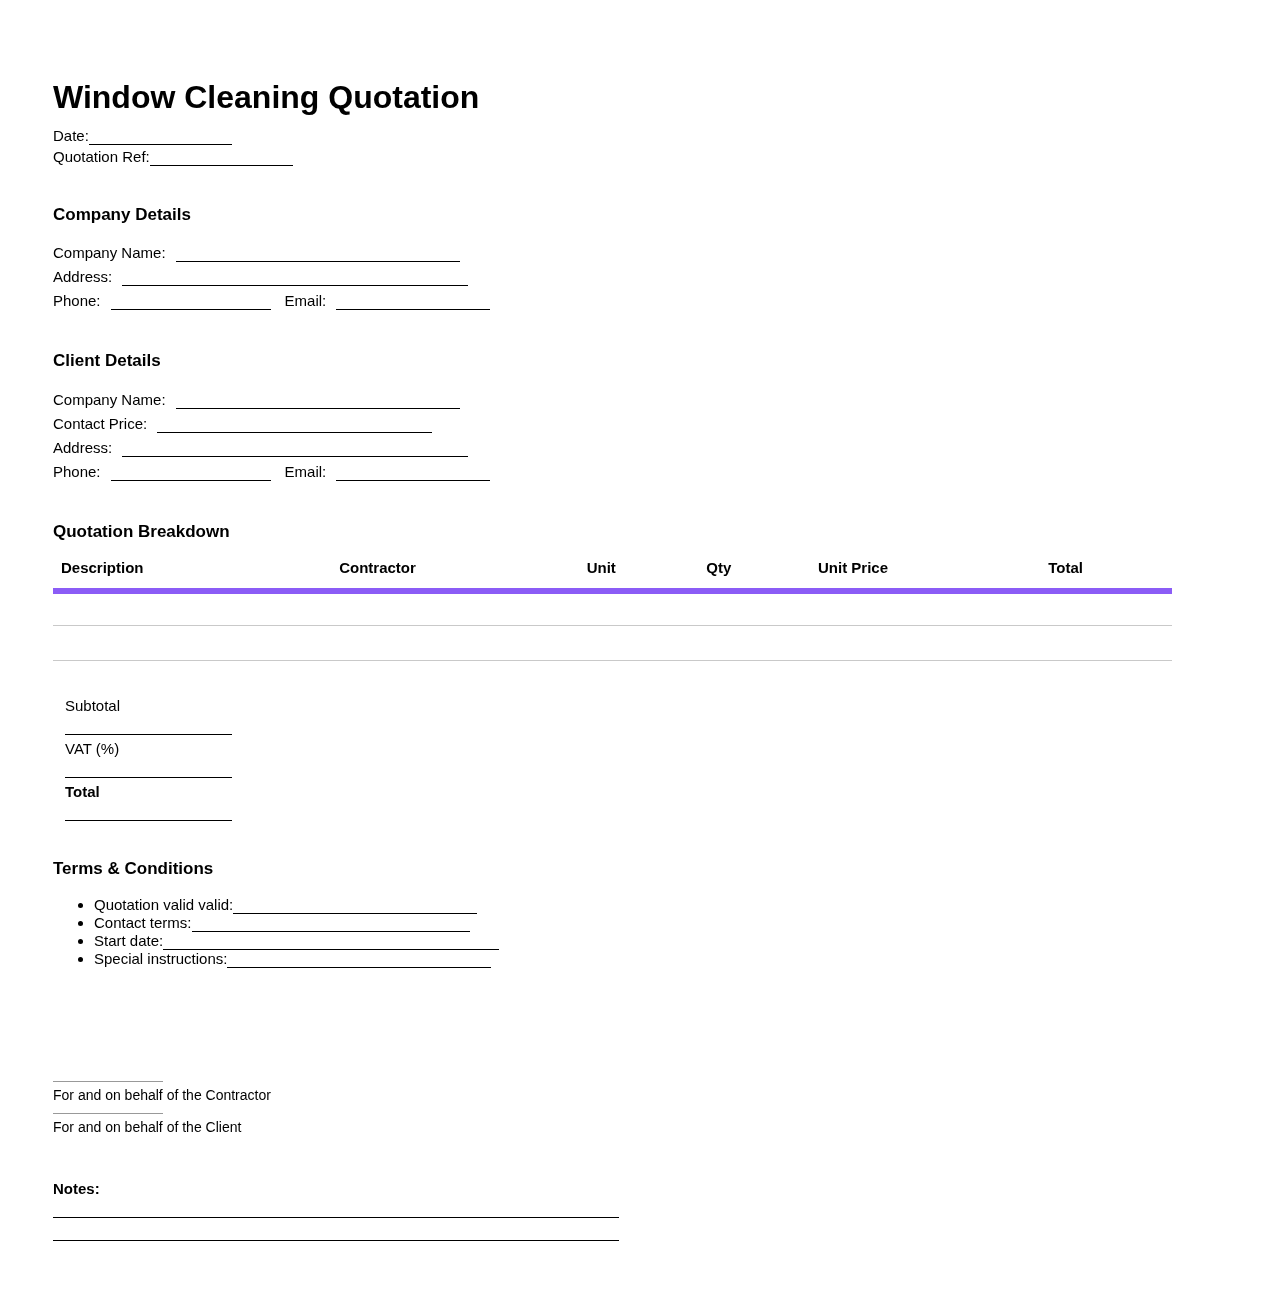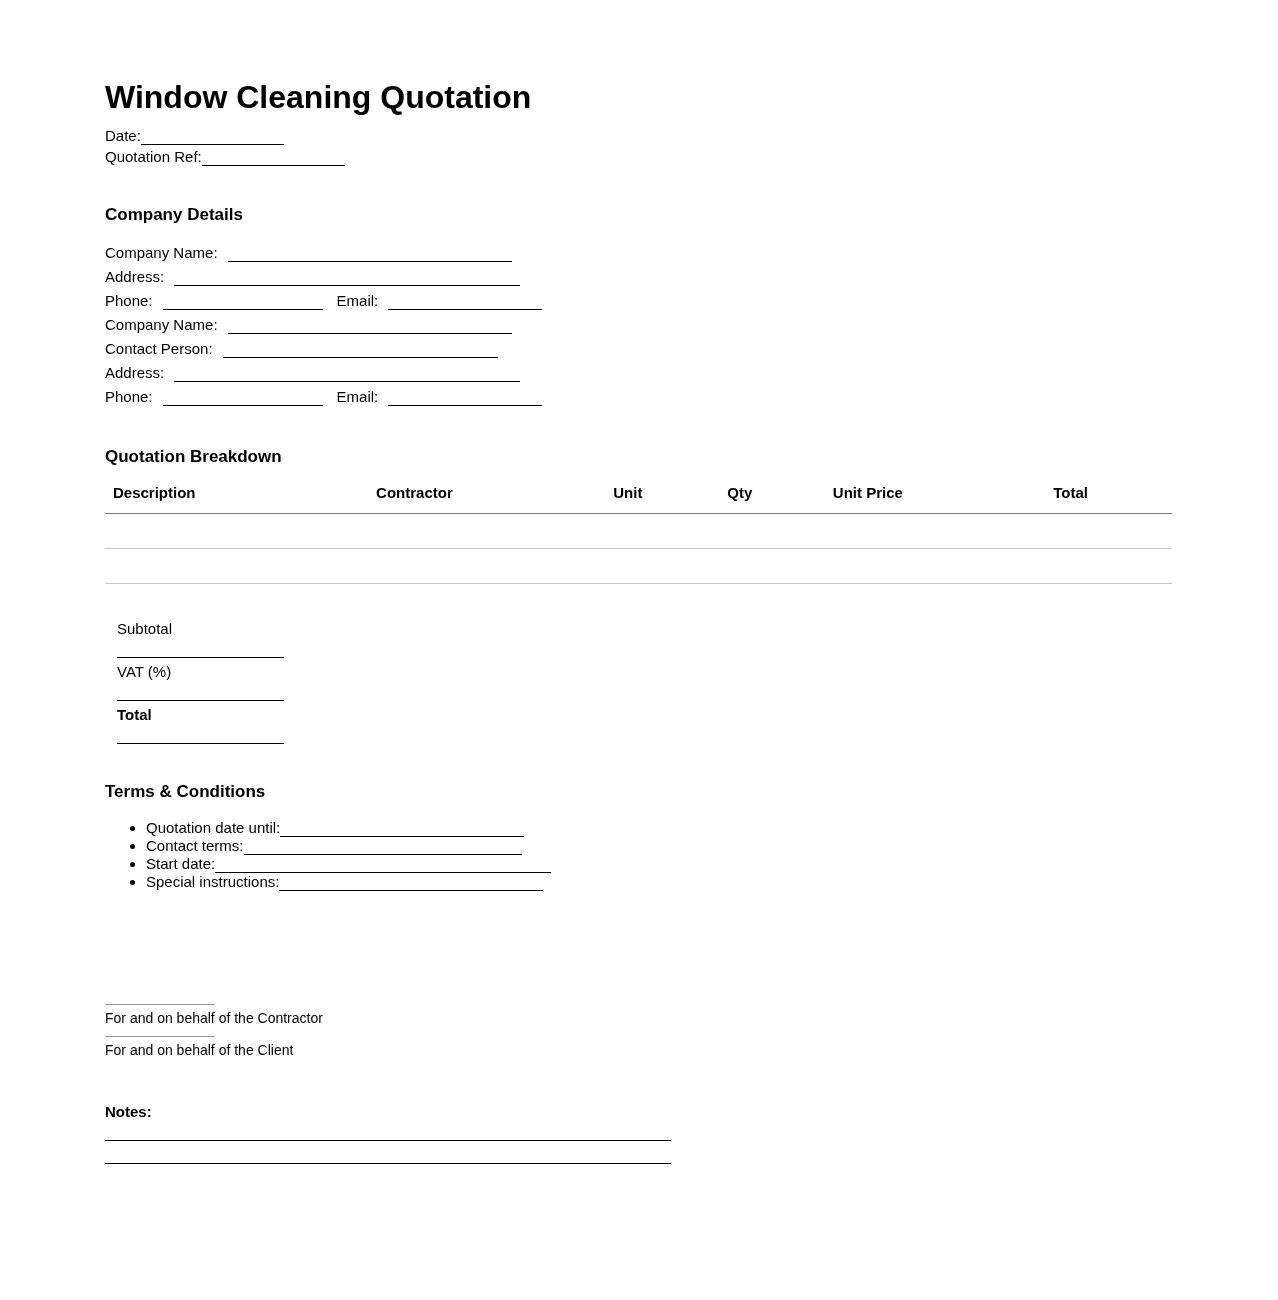--- a/index.html
+++ b/index.html
@@ -7,21 +7,21 @@
   body {
     width: 1278px;
     height: 1300px;
     font-family: "Liberation Sans", "DejaVu Sans", sans-serif;
     color: #000000;
     overflow: hidden;
   }
   .page {
     width: 1278px;
     height: 1300px;
-    padding: 79px 106px 0 105px;
+    padding: 79px 106px 0 53px;
     border-radius: 25px;
   }
   h1.doc-title {
     font-size: 32px;
     font-weight: bold;
     line-height: 1.15;
     margin: 0 0 9px 0;
     letter-spacing: 0;
   }
   .meta-line {
@@ -56,21 +56,21 @@
     font-size: 15px;
     font-weight: bold;
     text-align: center;
     padding: 0 0 12px 0;
   }
   table.breakdown-table th.col-desc {
     text-align: left;
     padding-left: 8px;
   }
   table.breakdown-table thead th {
-    border-bottom: 1px solid #8b5cf6;
+    border-bottom: 6px solid #8b5cf6;
   }
   table.breakdown-table tbody td {
     height: 35px;
     border-bottom: 1px solid #c9c9c9;
   }
   
   .totals { margin-top: 31px; padding-left: 12px; }
   .totals-row {
     font-size: 15px;
     line-height: 28px;
@@ -134,25 +134,26 @@
   <div class="field-line">
     <span>Company Name:</span><span class="gap"></span><span class="bl" style="width:284px"></span>
   </div>
   <div class="field-line">
     <span>Address:</span><span class="gap"></span><span class="bl" style="width:346px"></span>
   </div>
   <div class="field-line">
     <span>Phone:</span><span class="gap"></span><span class="bl" style="width:160px"></span><span class="gap" style="width:14px"></span><span>Email:</span><span class="gap"></span><span class="bl" style="width:154px"></span>
   </div>
 
+  <h2 class="section-heading">Client Details</h2>
   <div class="field-line">
     <span>Company Name:</span><span class="gap"></span><span class="bl" style="width:284px"></span>
   </div>
   <div class="field-line">
-    <span>Contact Person:</span><span class="gap"></span><span class="bl" style="width:275px"></span>
+    <span>Contact Price:</span><span class="gap"></span><span class="bl" style="width:275px"></span>
   </div>
   <div class="field-line">
     <span>Address:</span><span class="gap"></span><span class="bl" style="width:346px"></span>
   </div>
   <div class="field-line">
     <span>Phone:</span><span class="gap"></span><span class="bl" style="width:160px"></span><span class="gap" style="width:14px"></span><span>Email:</span><span class="gap"></span><span class="bl" style="width:154px"></span>
   </div>
 
   <h2 class="section-heading">Quotation Breakdown</h2>
   <table class="breakdown-table">
@@ -204,21 +205,21 @@
         <span class="bl"></span>
     </div>
     <div class="totals-row total-bold">
       <span class="totals-label">Total</span>
         <span class="bl"></span>
     </div>
   </div>
 
   <h2 class="section-heading">Terms &amp; Conditions</h2>
   <ul class="terms-list">
-    <li><span>Quotation date until:</span><span class="gap" style="width:6px"></span><span class="bl" style="width:244px"></span></li>
+    <li><span>Quotation valid valid:</span><span class="gap" style="width:6px"></span><span class="bl" style="width:244px"></span></li>
     <li><span>Contact terms:</span><span class="gap" style="width:6px"></span><span class="bl" style="width:278px"></span></li>
     <li><span>Start date:</span><span class="gap" style="width:6px"></span><span class="bl" style="width:336px"></span></li>
     <li><span>Special instructions:</span><span class="gap" style="width:6px"></span><span class="bl" style="width:264px"></span></li>
   </ul>
 
   <div class="signatures">
     <div class="sig-block">
       <div class="sig-line"></div>
       <div class="sig-label">For and on behalf of the Contractor</div>
     </div>

